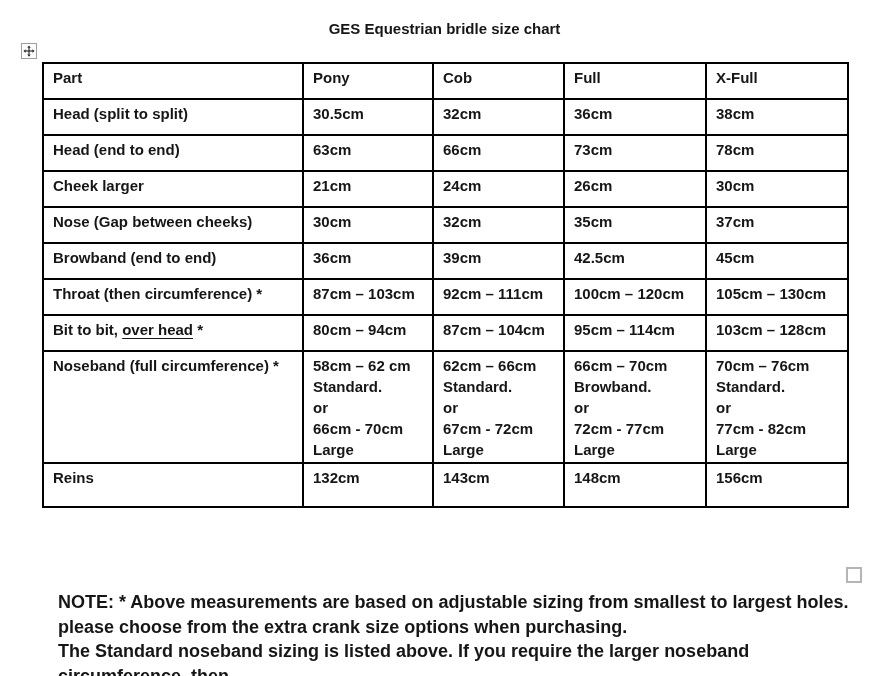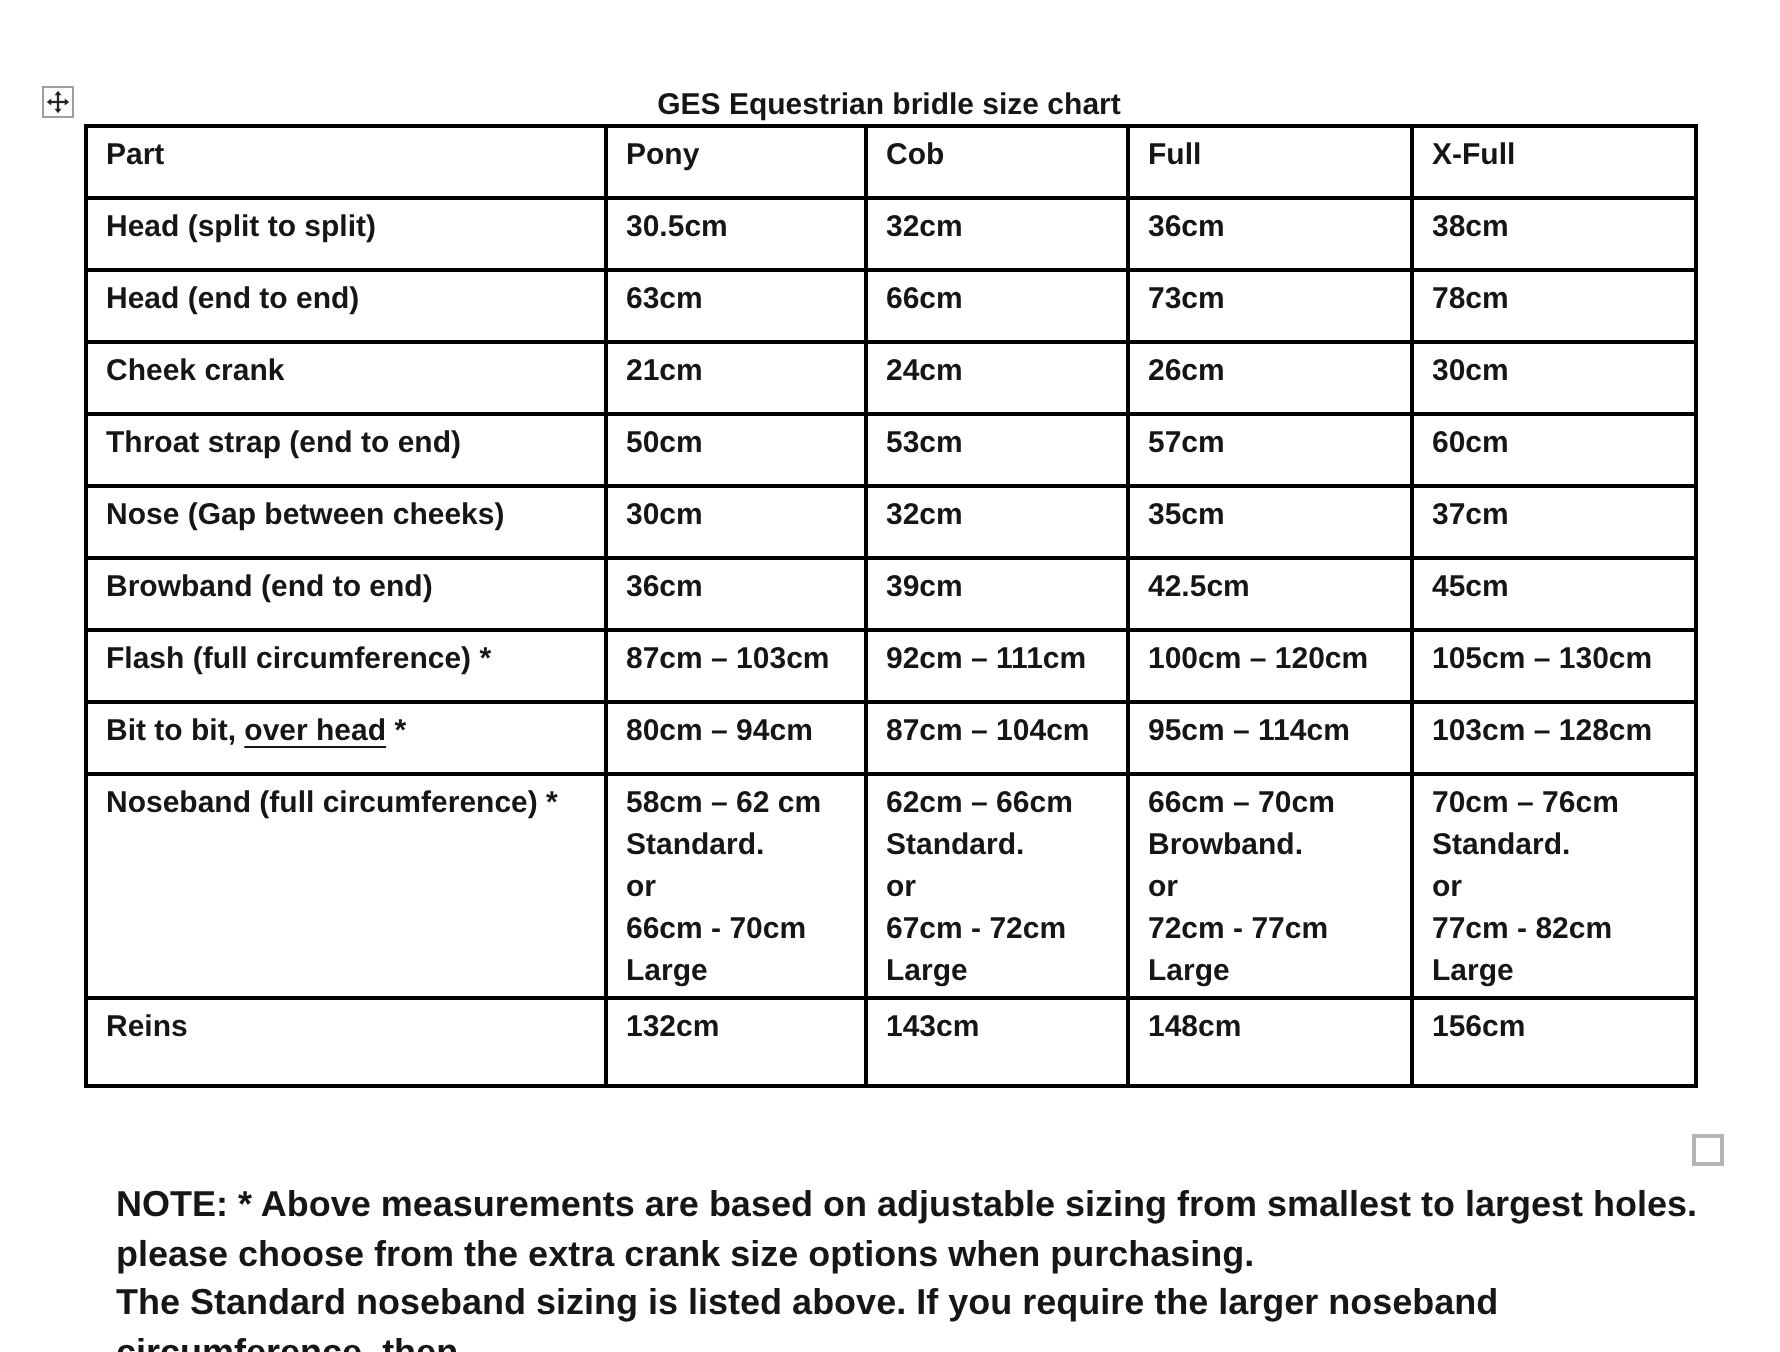--- a/index.html
+++ b/index.html
@@ -17,21 +17,20 @@
     color: #161616;
   }
   .doc-title {
     position: absolute;
     left: 42px;
     top: 20px;
     width: 805px;
     text-align: center;
     font-size: 15px;
     font-weight: 700;
-    margin-top: 24px;
   }
   .move-handle {
     position: absolute;
     left: 21px;
     top: 43px;
     width: 16px;
     height: 16px;
     border: 1px solid #9e9e9e;
     background: #fdfdfd;
     box-sizing: border-box;
@@ -141,49 +140,42 @@
           <td>38cm</td>
         </tr>
         <tr>
           <td>Head (end to end)</td>
           <td>63cm</td>
           <td>66cm</td>
           <td>73cm</td>
           <td>78cm</td>
         </tr>
         <tr>
-          <td>Cheek crank</td>
+          <td>Cheek larger</td>
           <td>21cm</td>
           <td>24cm</td>
           <td>26cm</td>
           <td>30cm</td>
-        </tr>
-        <tr>
-          <td>Throat strap (end to end)</td>
-          <td>50cm</td>
-          <td>53cm</td>
-          <td>57cm</td>
-          <td>60cm</td>
         </tr>
         <tr>
           <td>Nose (Gap between cheeks)</td>
           <td>30cm</td>
           <td>32cm</td>
           <td>35cm</td>
           <td>37cm</td>
         </tr>
         <tr>
           <td>Browband (end to end)</td>
           <td>36cm</td>
           <td>39cm</td>
           <td>42.5cm</td>
           <td>45cm</td>
         </tr>
         <tr>
-          <td>Flash (full circumference) *</td>
+          <td>Throat (then circumference) *</td>
           <td>87cm – 103cm</td>
           <td>92cm – 111cm</td>
           <td>100cm – 120cm</td>
           <td>105cm – 130cm</td>
         </tr>
         <tr>
           <td><span>Bit to bit, </span><span class="squiggle">over head</span><span> *</span></td>
           <td>80cm – 94cm</td>
           <td>87cm – 104cm</td>
           <td>95cm – 114cm</td>

